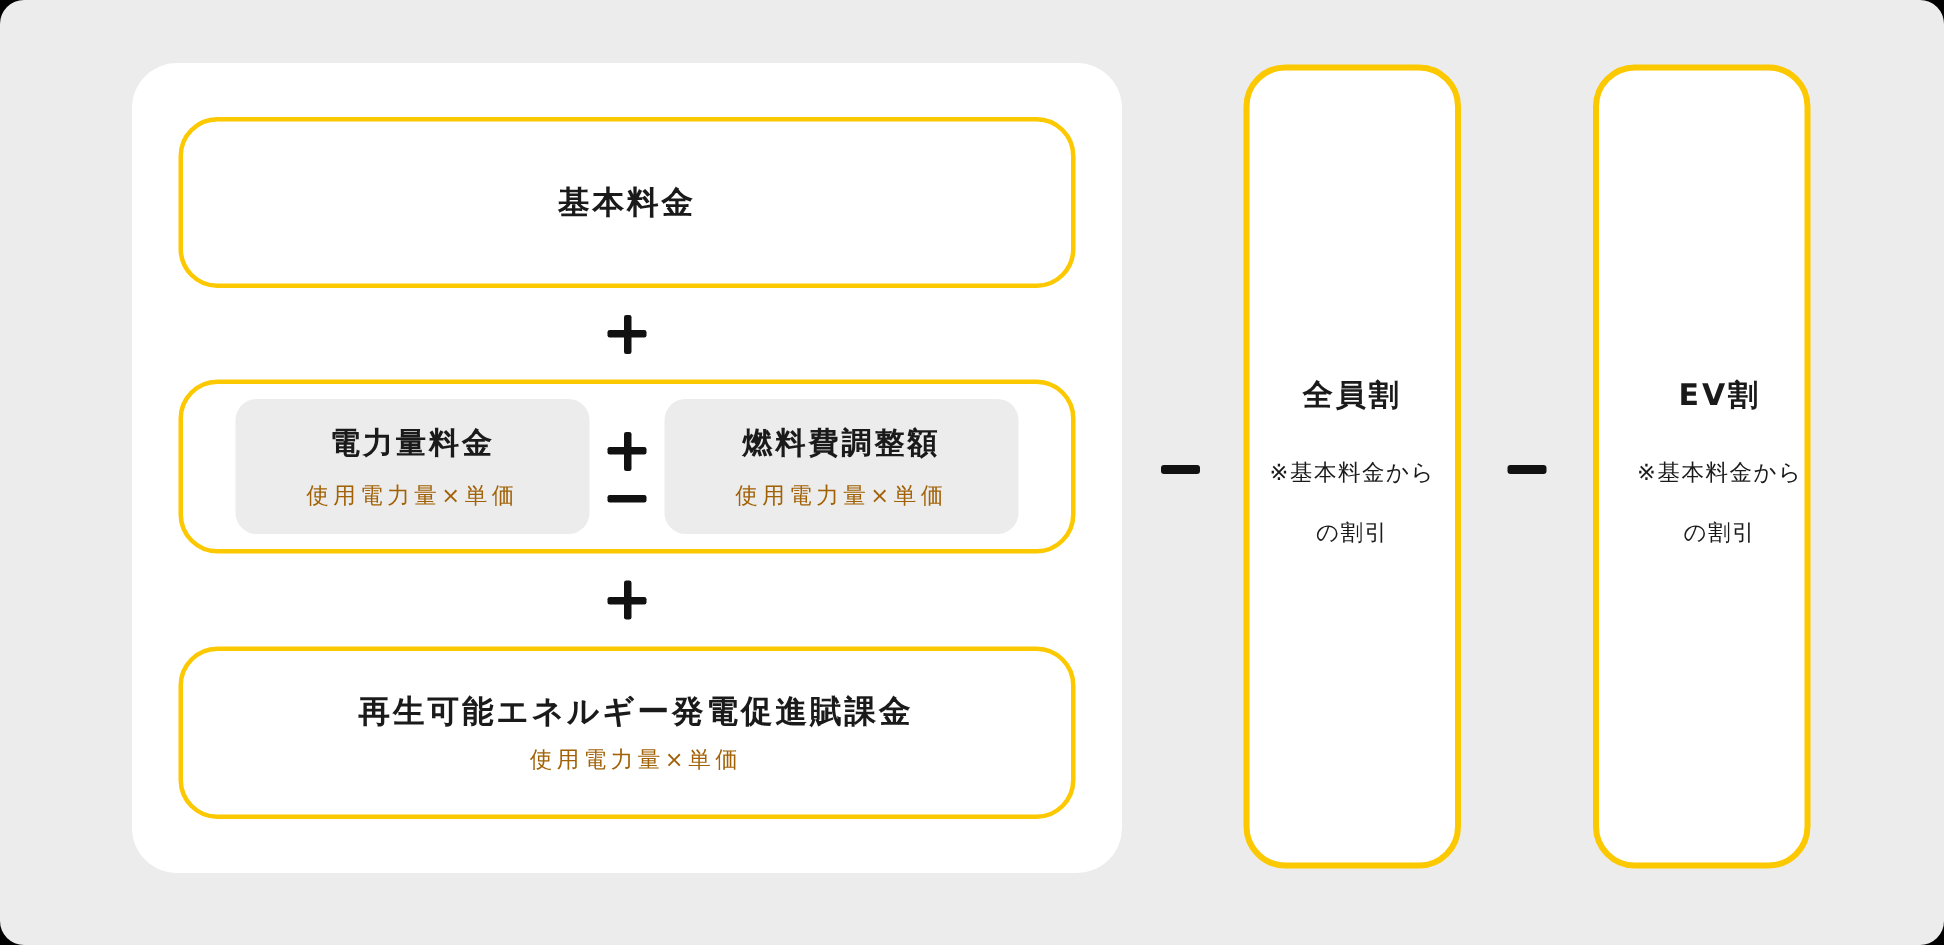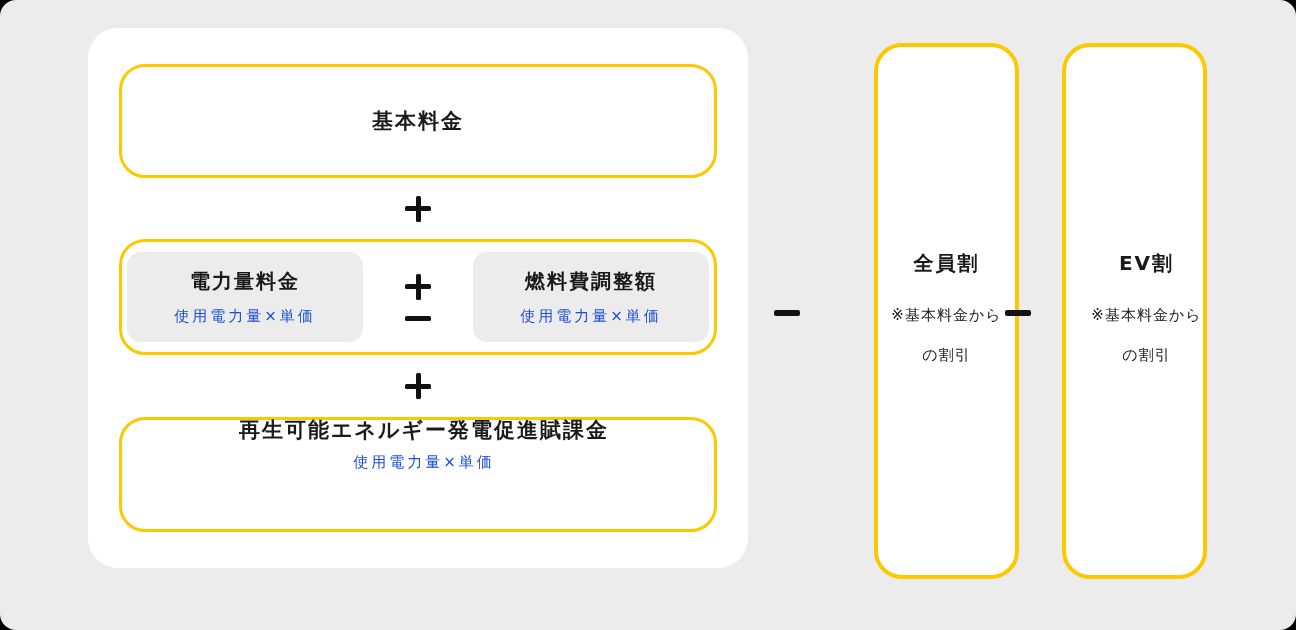--- a/index.html
+++ b/index.html
@@ -3,64 +3,64 @@
 <meta charset="utf-8">
 <style>
   html,body{margin:0;padding:0;background:#000;}
   .canvas{
     position:relative;width:1296px;height:630px;background:#ECECEC;
     border-radius:16px;overflow:hidden;color:#1a1a1a;
     font-family:"DejaVu Sans","Liberation Sans",sans-serif;
   }
   
   .panel{
-    position:absolute;left:88px;top:28px;width:660px;height:540px;
+    position:absolute;left:88px;top:42px;width:660px;height:540px;
     background:#fff;border-radius:30px;box-sizing:border-box;
     padding:36px 31px 32px;display:flex;flex-direction:column;
   }
   .ybox{
     border:3.5px solid #FCC800;border-radius:26px;background:#fff;
     box-sizing:border-box;flex:0 0 auto;
   }
   .box-basic{height:114px;display:flex;align-items:center;justify-content:center;}
   .op-row{height:61px;display:flex;align-items:center;justify-content:center;flex:0 0 auto;}
   .op-row.r2{height:62px;}
   .box-group{
     height:116px;display:flex;align-items:center;justify-content:space-between;
-    padding:0 5px;
+    padding:0 35px;
   }
   .gbox{
     width:236px;height:90px;background:#ECECEC;border-radius:14px;
     display:flex;flex-direction:column;align-items:center;justify-content:center;
     gap:18px;text-align:center;
   }
   .box-renew{
     height:115px;display:flex;flex-direction:column;align-items:center;
-    justify-content:flex-start;gap:14px;text-align:center;padding-left:12px;
+    justify-content:center;gap:14px;text-align:center;padding-left:12px;
   }
   .t-lg{font-size:21px;font-weight:bold;letter-spacing:2px;line-height:1;}
   .t-md{font-size:20px;font-weight:bold;letter-spacing:2px;line-height:1;}
-  .t-sub{font-size:15px;letter-spacing:3px;line-height:1;color:#1d4ed8;}
+  .t-sub{font-size:15px;letter-spacing:3px;line-height:1;color:#a16207;}
   
   .plus{position:relative;width:26px;height:26px;flex:0 0 auto;}
   .plus::before{content:"";position:absolute;left:0;top:10.5px;width:26px;height:5px;background:#111;border-radius:1.5px;}
   .plus::after{content:"";position:absolute;left:10.5px;top:0;width:5px;height:26px;background:#111;border-radius:1.5px;}
   .minus{width:26px;height:5px;background:#111;border-radius:1.5px;flex:0 0 auto;}
   .pm-stack{display:flex;flex-direction:column;align-items:center;gap:16px;}
   .minus-op{position:absolute;top:310px;width:26px;height:6px;background:#111;border-radius:2px;}
   .minus-op.m1{left:774px;}
   .minus-op.m2{left:1005px;}
   
   .tall{
     position:absolute;top:43px;width:145px;height:536px;background:#fff;
     border:4px solid #FCC800;border-radius:28px;box-sizing:border-box;
     display:flex;flex-direction:column;align-items:center;justify-content:center;
     text-align:center;
   }
-  .tall.d1{left:874px;}
+  .tall.d1{left:829px;}
   .tall.d2{left:1062px;padding-left:24px;}
   .tall .t-md{margin-bottom:16px;}
   .note{font-size:15px;line-height:28px;letter-spacing:1px;}
   .note span{display:block;margin-top:12px;}
 </style>
 </head>
 <body>
 
 <div class="canvas">
 

